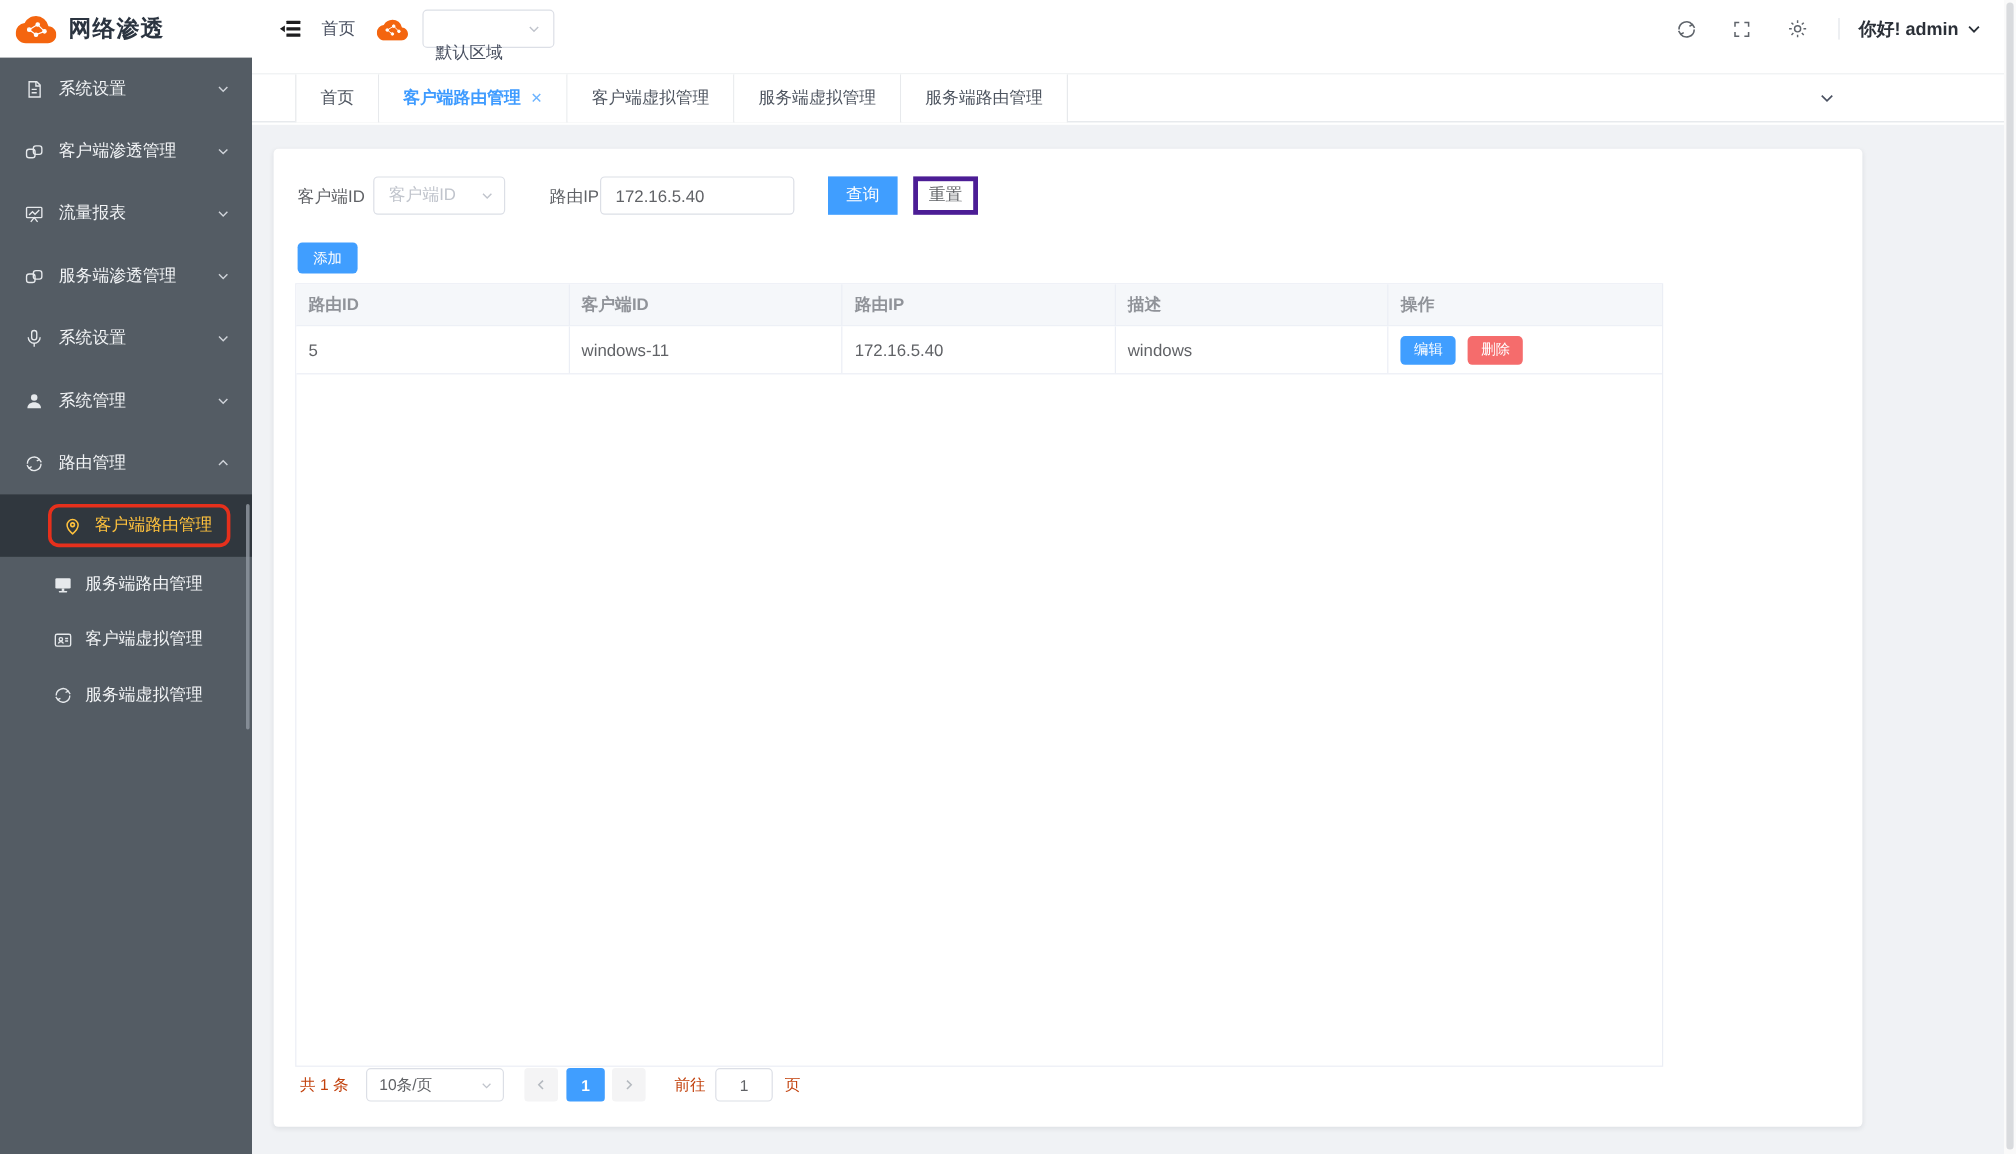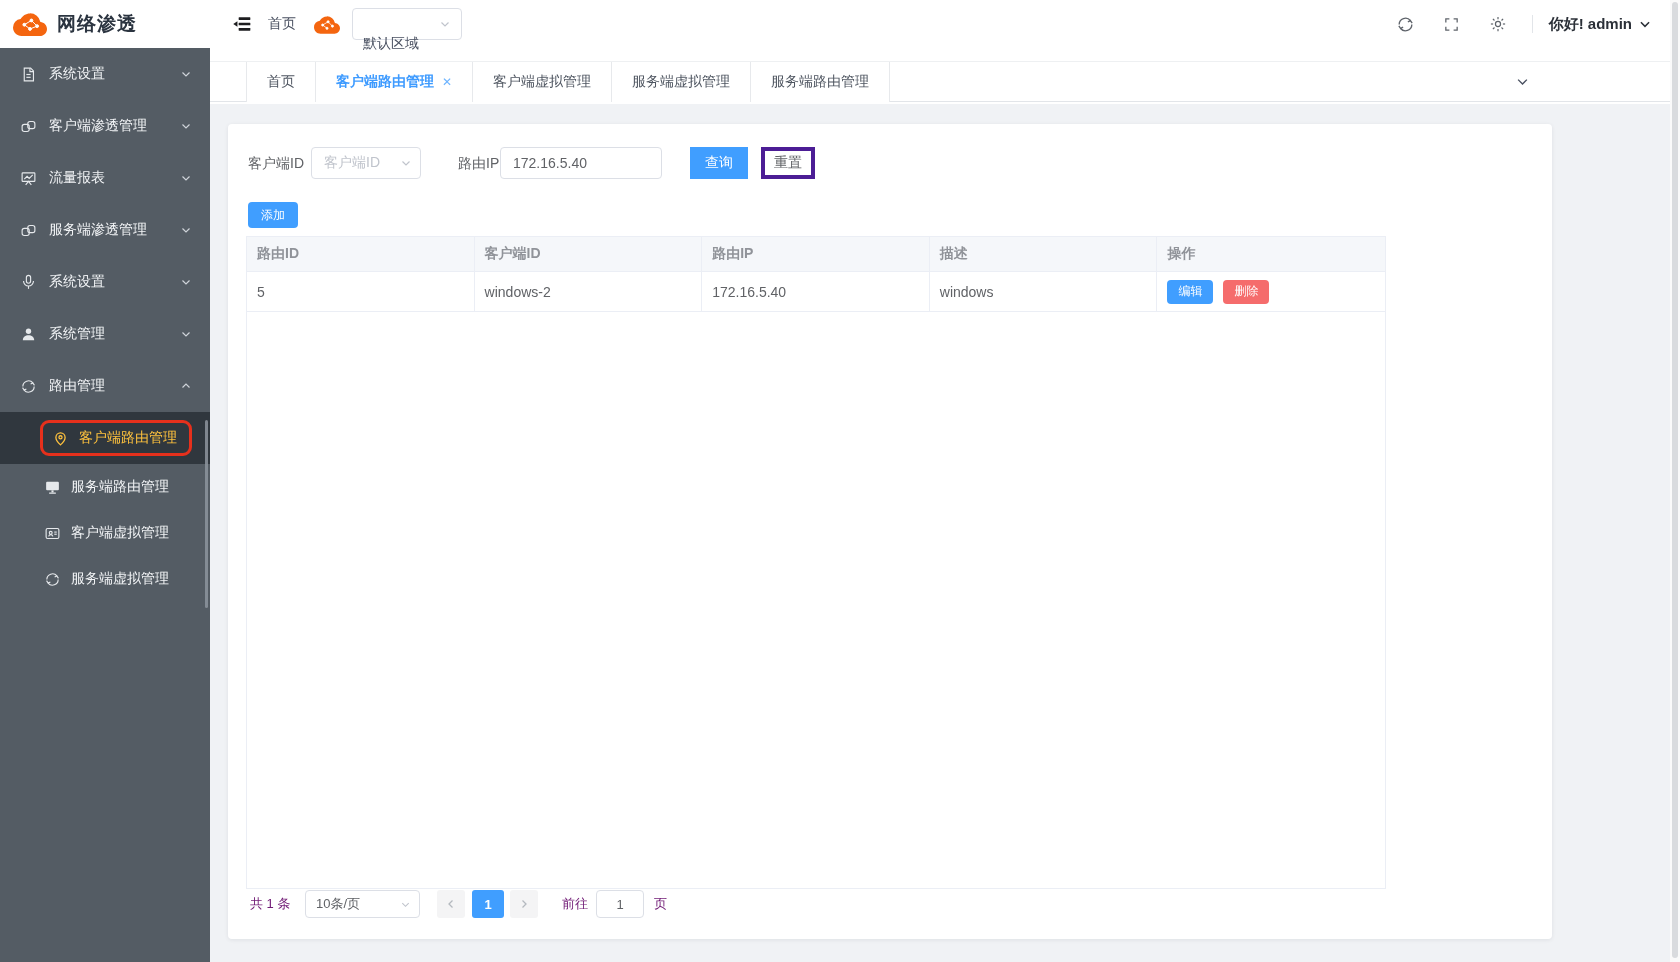--- a/index.html
+++ b/index.html
@@ -65,21 +65,21 @@
   .trow.body { height:40px; border-bottom:1px solid #ebeef5; background:#fff; }
   .tcell { flex:0 0 20%; display:flex; align-items:center; padding:0 10px; font-size:14px; border-right:1px solid #ebeef5; overflow:hidden; }
   .tcell:last-child { border-right:none; }
   .trow.head .tcell { color:#909399; font-weight:600; }
   .trow.body .tcell { color:#606266; }
   .op-btn { height:24px; padding:0 11px; border:none; border-radius:4px; color:#fff; font-size:12px; cursor:pointer; font-family:inherit; }
   .op-edit { background:#409eff; margin-right:10px; }
   .op-del { background:#f56c6c; }
 
   
-  .pg-label { position:absolute; top:766px; height:28px; line-height:28px; font-size:13px; color:#701a75; }
+  .pg-label { position:absolute; top:766px; height:28px; line-height:28px; font-size:13px; color:#c2410c; }
   .pg-sel { position:absolute; left:77px; top:766px; width:115px; height:28px; border:1px solid #dcdfe6; border-radius:4px;
       display:flex; align-items:center; padding:0 8px 0 10px; cursor:pointer; background:#fff; }
   .pg-sel .txt { flex:1; font-size:13px; color:#606266; }
   .pg-btn { position:absolute; top:766px; width:28px; height:28px; border-radius:3px; background:#f4f4f5;
       display:flex; align-items:center; justify-content:center; cursor:pointer; }
   .pg-cur { position:absolute; left:244px; top:766px; width:32px; height:28px; border-radius:3px; background:#409eff;
       color:#fff; font-size:13px; font-weight:700; display:flex; align-items:center; justify-content:center; cursor:pointer; }
   .pg-goto-input { position:absolute; left:368px; top:766px; width:48px; height:28px; border:1px solid #dcdfe6; border-radius:4px;
       text-align:center; font-size:13px; color:#606266; outline:none; font-family:inherit; }
 
@@ -384,21 +384,21 @@
     <div class="dtable">
       <div class="trow head">
         <div class="tcell">路由ID</div>
         <div class="tcell">客户端ID</div>
         <div class="tcell">路由IP</div>
         <div class="tcell">描述</div>
         <div class="tcell">操作</div>
       </div>
       <div class="trow body">
         <div class="tcell">5</div>
-        <div class="tcell">windows-2</div>
+        <div class="tcell">windows-11</div>
         <div class="tcell">172.16.5.40</div>
         <div class="tcell">windows</div>
         <div class="tcell">
           <button class="op-btn op-edit">编辑</button>
           <button class="op-btn op-del">删除</button>
         </div>
       </div>
     </div>
 
     <span class="pg-label" style="left:22px">共 1 条</span>

